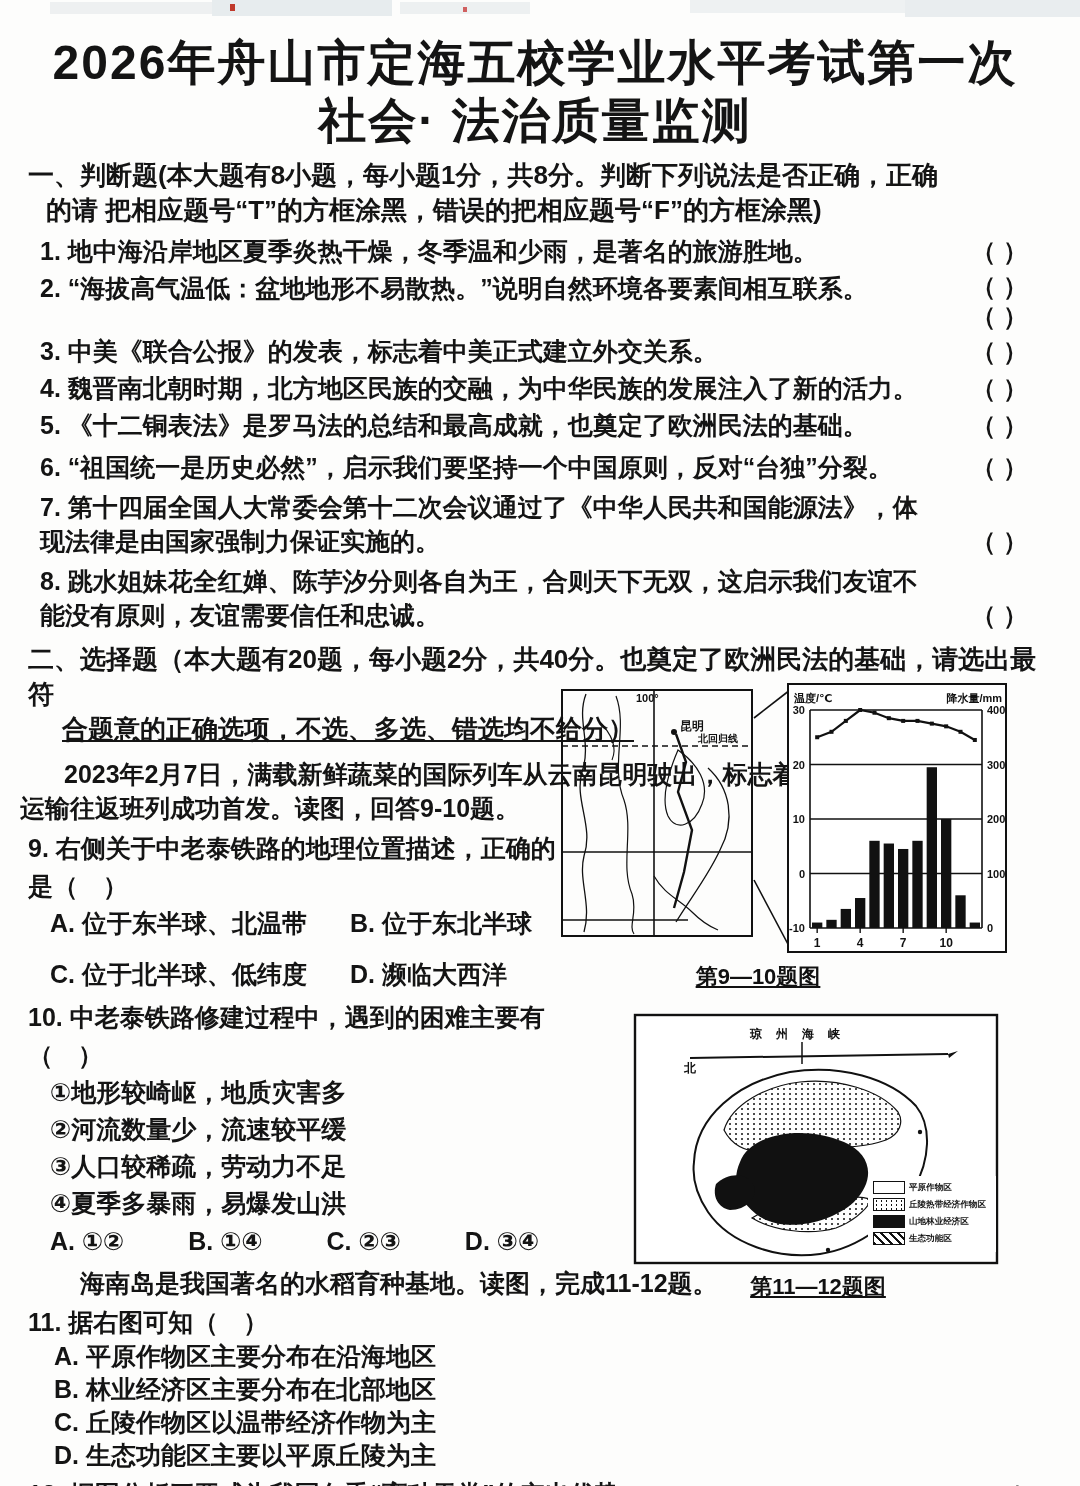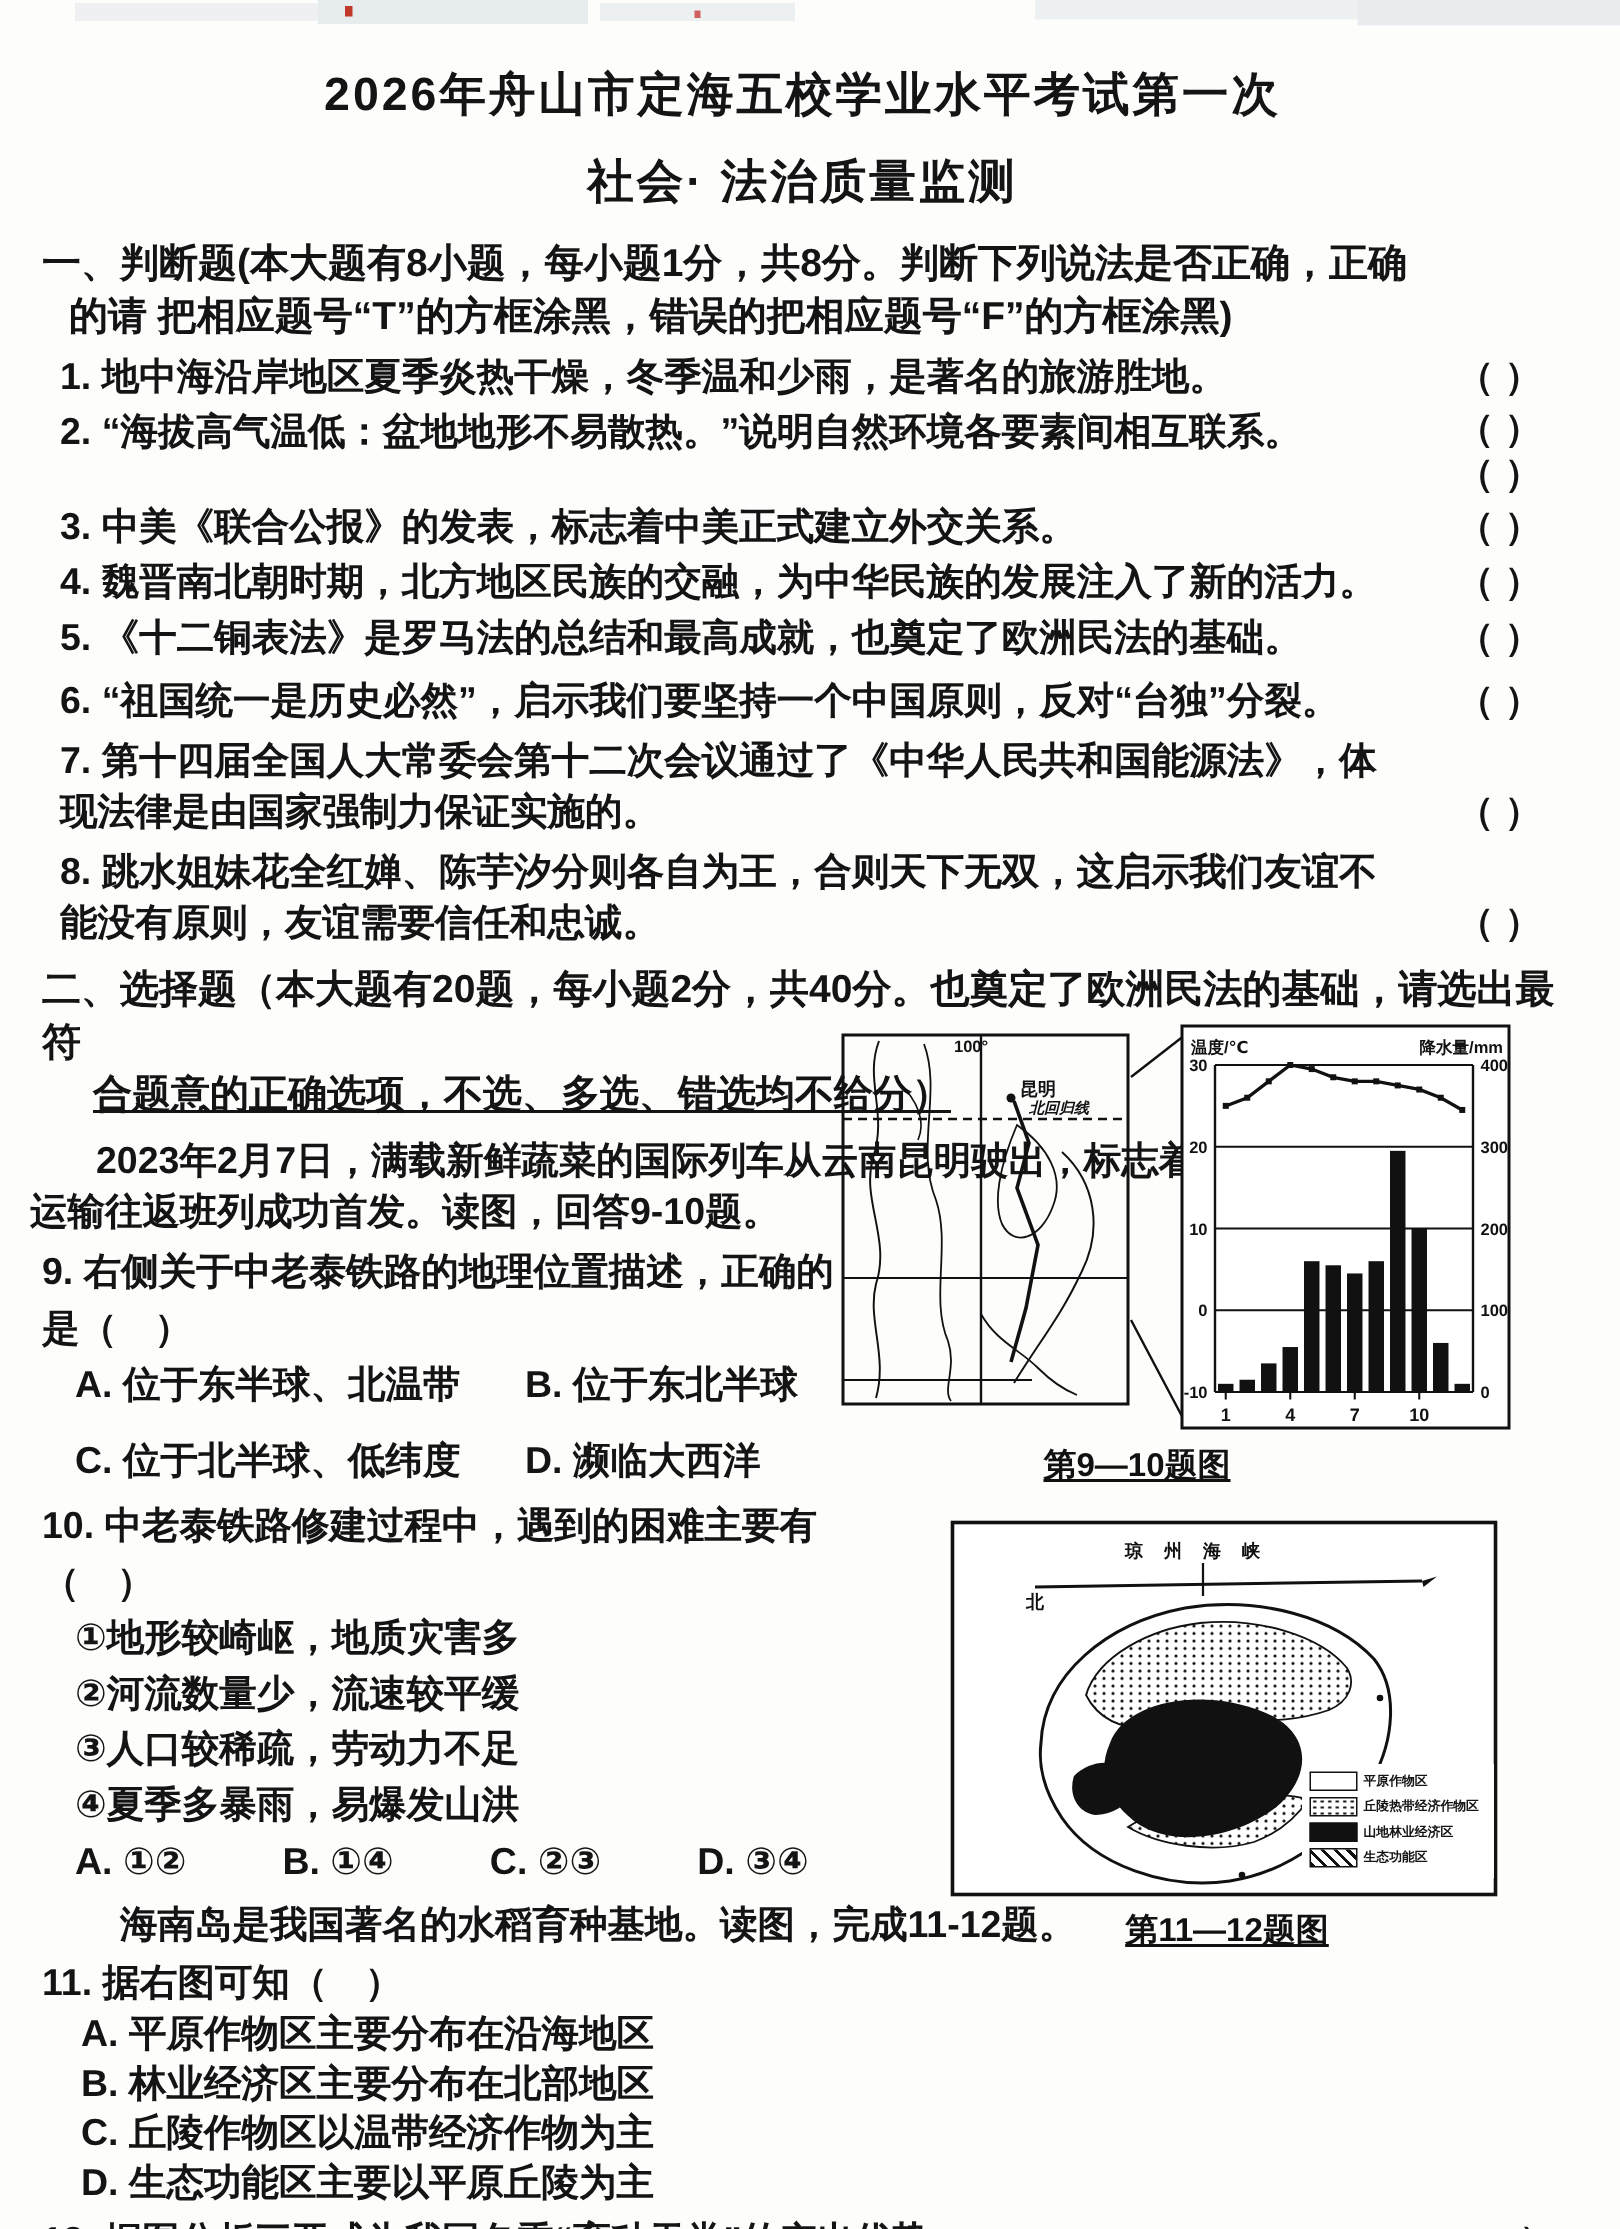--- a/index.html
+++ b/index.html
@@ -3,21 +3,21 @@
 <meta charset="utf-8">
 <style>
   html,body{margin:0;padding:0;}
   body{background:#ffffff;}
   .page{position:relative;width:1080px;height:1486px;background:#fdfdfc;overflow:hidden;
         font-family:"Liberation Sans","DejaVu Sans",sans-serif;color:#141414;}
   
   .artifact{position:absolute;}
   
   .content{position:absolute;left:28px;top:34px;width:1014px;}
-  .title{text-align:center;font-weight:800;font-size:31px;line-height:58px;letter-spacing:2px;}
+  .title{text-align:center;font-weight:800;font-size:48px;line-height:58px;letter-spacing:2px;}
   .s-head{font-size:26px;font-weight:800;line-height:35px;margin-top:8px;}
   .s-head .l2{padding-left:18px;}
   .jq{display:flex;align-items:flex-start;font-size:25px;font-weight:700;line-height:34px;margin-top:3px;margin-left:12px;}
   .jq .q-text{flex:1;padding-right:4px;}
   .jq .q-bracket{width:96px;text-align:right;padding-right:14px;font-weight:700;white-space:nowrap;}
   .jq.multi{align-items:flex-end;}
   .jq .dbl div{line-height:30px;}
   .mc{font-size:25px;font-weight:700;line-height:34px;}
   .indent1{text-indent:36px;}
   .outdent{margin-left:-8px;}
@@ -242,21 +242,21 @@
           <rect x="357.5" y="38.9" width="4" height="4" fill="#111"></rect>
           <rect x="371.83333333333337" y="41.625" width="4" height="4" fill="#111"></rect>
           <rect x="386.1666666666667" y="44.349999999999994" width="4" height="4" fill="#111"></rect>
           <rect x="400.5" y="49.8" width="4" height="4" fill="#111"></rect>
           <rect x="414.83333333333337" y="57.975" width="4" height="4" fill="#111"></rect>
         </g>
     </svg>
     
     <div class="overlay" style="left:78px;top:12px;font-size:11px;">100°</div>
     <div class="overlay" style="left:122px;top:38px;font-size:12px;">昆明</div>
-    <div class="overlay" style="left:128px;top:52px;font-size:10px;font-style:italic;">北回归线</div>
+    <div class="overlay" style="left:140px;top:52px;font-size:10px;">北回归线</div>
     <div class="caption" style="left:90px;top:282px;width:220px;">第9—10题图</div>
   </div>
 
   <div class="fig" style="left:632px;top:1012px;width:372px;height:292px;">
     <svg width="372" height="258" viewBox="0 0 372 258">
       <defs>
         <pattern id="pdots" width="6" height="5" patternUnits="userSpaceOnUse">
           <rect width="6" height="5" fill="#fff"></rect>
           <circle cx="2" cy="2" r="1" fill="#111"></circle>
         </pattern>

